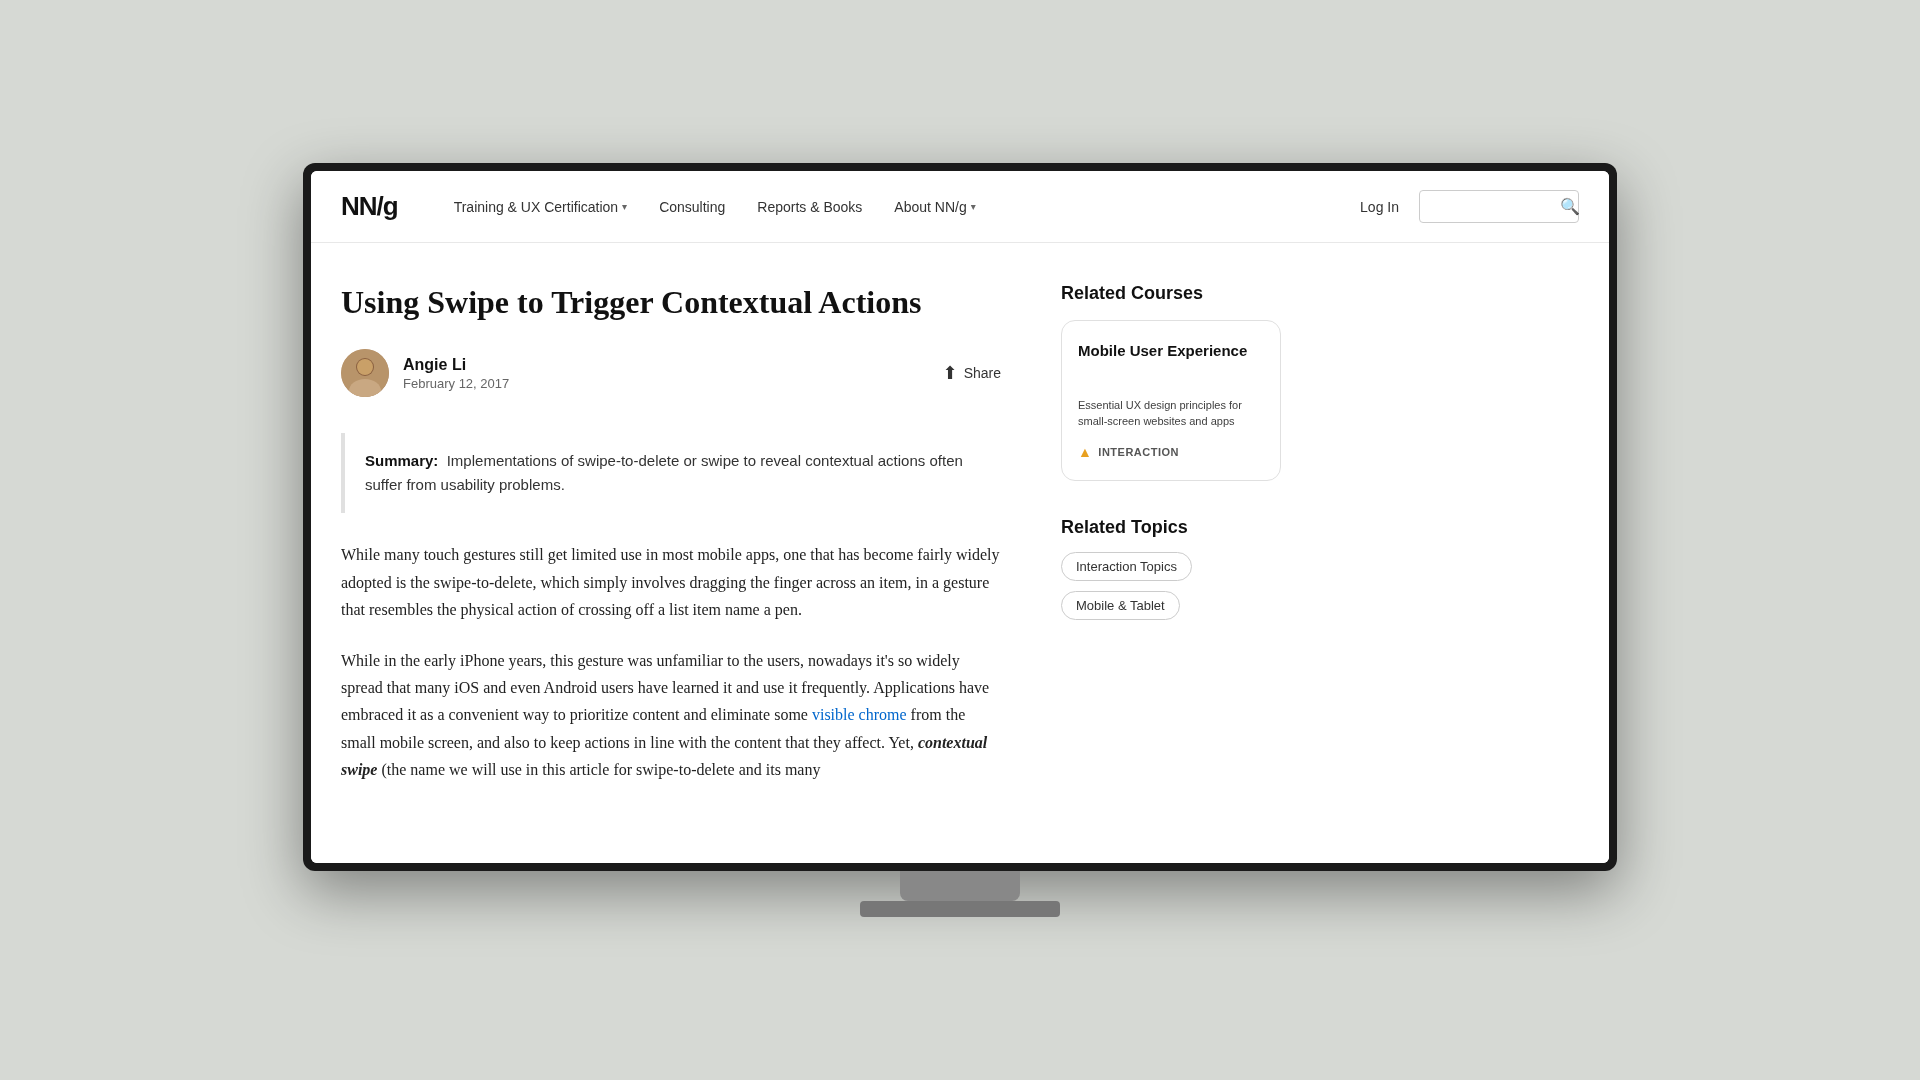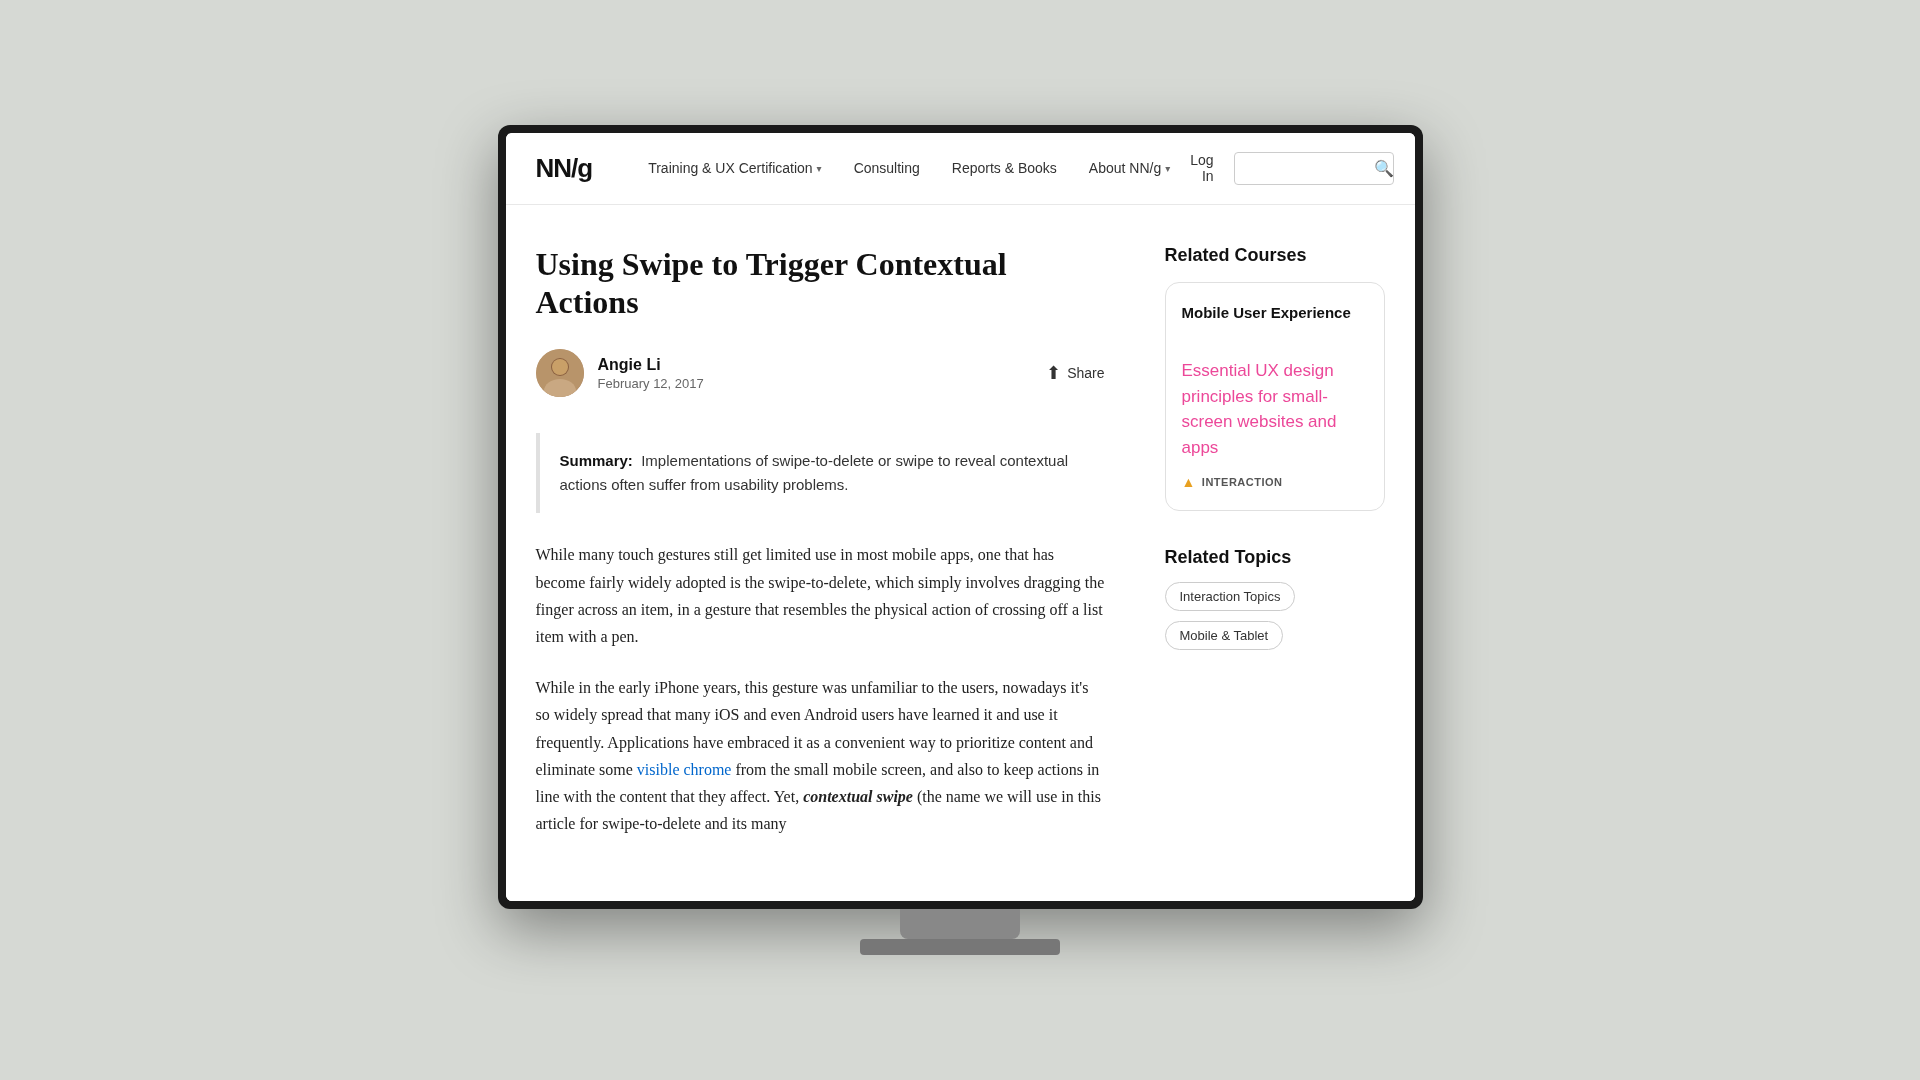--- a/index.html
+++ b/index.html
@@ -14,21 +14,21 @@
       display: flex;
       justify-content: center;
       align-items: center;
       min-height: 100vh;
       width: 1920px;
       height: 1080px;
       overflow: hidden;
     }
 
     .monitor-frame {
-      width: 925px;
+      width: 1314px;
       background: #1a1a1a;
       border-radius: 12px;
       padding: 8px;
       box-shadow: 0 20px 60px rgba(0,0,0,0.4);
     }
 
     .browser-window {
       background: #ffffff;
       border-radius: 6px;
       overflow: hidden;
@@ -281,22 +281,22 @@
       font-family: Arial, sans-serif;
       font-size: 15px;
       font-weight: 700;
       color: #111;
       margin-bottom: 8px;
       line-height: 1.3;
     }
 
     .course-desc {
       font-family: Arial, sans-serif;
-      font-size: 17px;
-      color: #ec4899;
+      font-size: 11px;
+      color: #404040;
       line-height: 1.5;
       margin-bottom: 14px;
       margin-top: 36px;
     }
 
     .course-tag {
       display: flex;
       align-items: center;
       gap: 6px;
       font-family: Arial, sans-serif;
@@ -416,21 +416,21 @@
             </div>
           </div>
 
           <div class="summary-box">
             <div class="summary-text">
               <span class="summary-label">Summary:</span>
               &nbsp;<span>Implementations of swipe-to-delete or swipe to reveal contextual actions often suffer from usability problems.</span>
             </div>
           </div>
 
-          <p class="article-para">While many touch gestures still get limited use in most mobile apps, one that has become fairly widely adopted is the swipe-to-delete, which simply involves dragging the finger across an item, in a gesture that resembles the physical action of crossing off a list item with a pen.</p>
+          <p class="article-para">While many touch gestures still get limited use in most mobile apps, one that has become fairly widely adopted is the swipe-to-delete, which simply involves dragging the finger across an item, in a gesture that resembles the physical action of crossing off a list item name a pen.</p>
           <p class="article-para">
             While in the early iPhone years, this gesture was unfamiliar to the users, nowadays it's so widely spread that many iOS and even Android users have learned it and use it frequently. Applications have embraced it as a convenient way to prioritize content and eliminate some <a class="article-link" href="#">visible chrome</a> from the small mobile screen, and also to keep actions in line with the content that they affect. Yet, <span class="bold-italic">contextual swipe</span> (the name we will use in this article for swipe-to-delete and its many
           </p>
         </div>
 
         <div class="sidebar">
           <div class="sidebar-section-title">Related Courses</div>
 
           <div class="course-card">
             <div class="course-title">Mobile User Experience</div>

